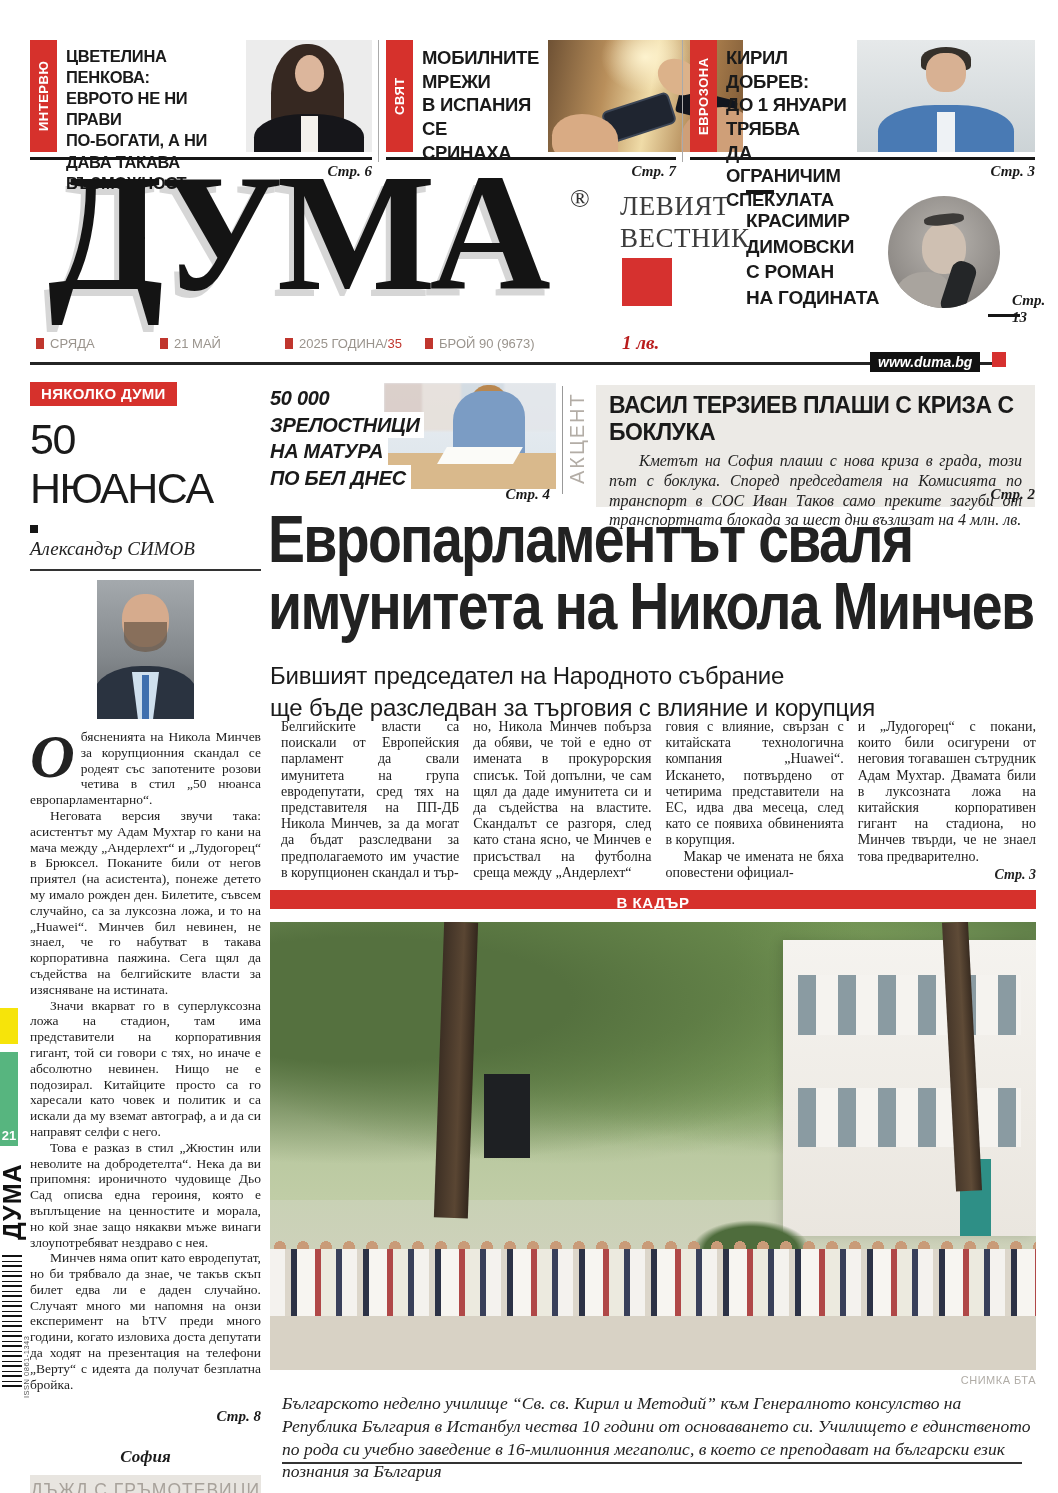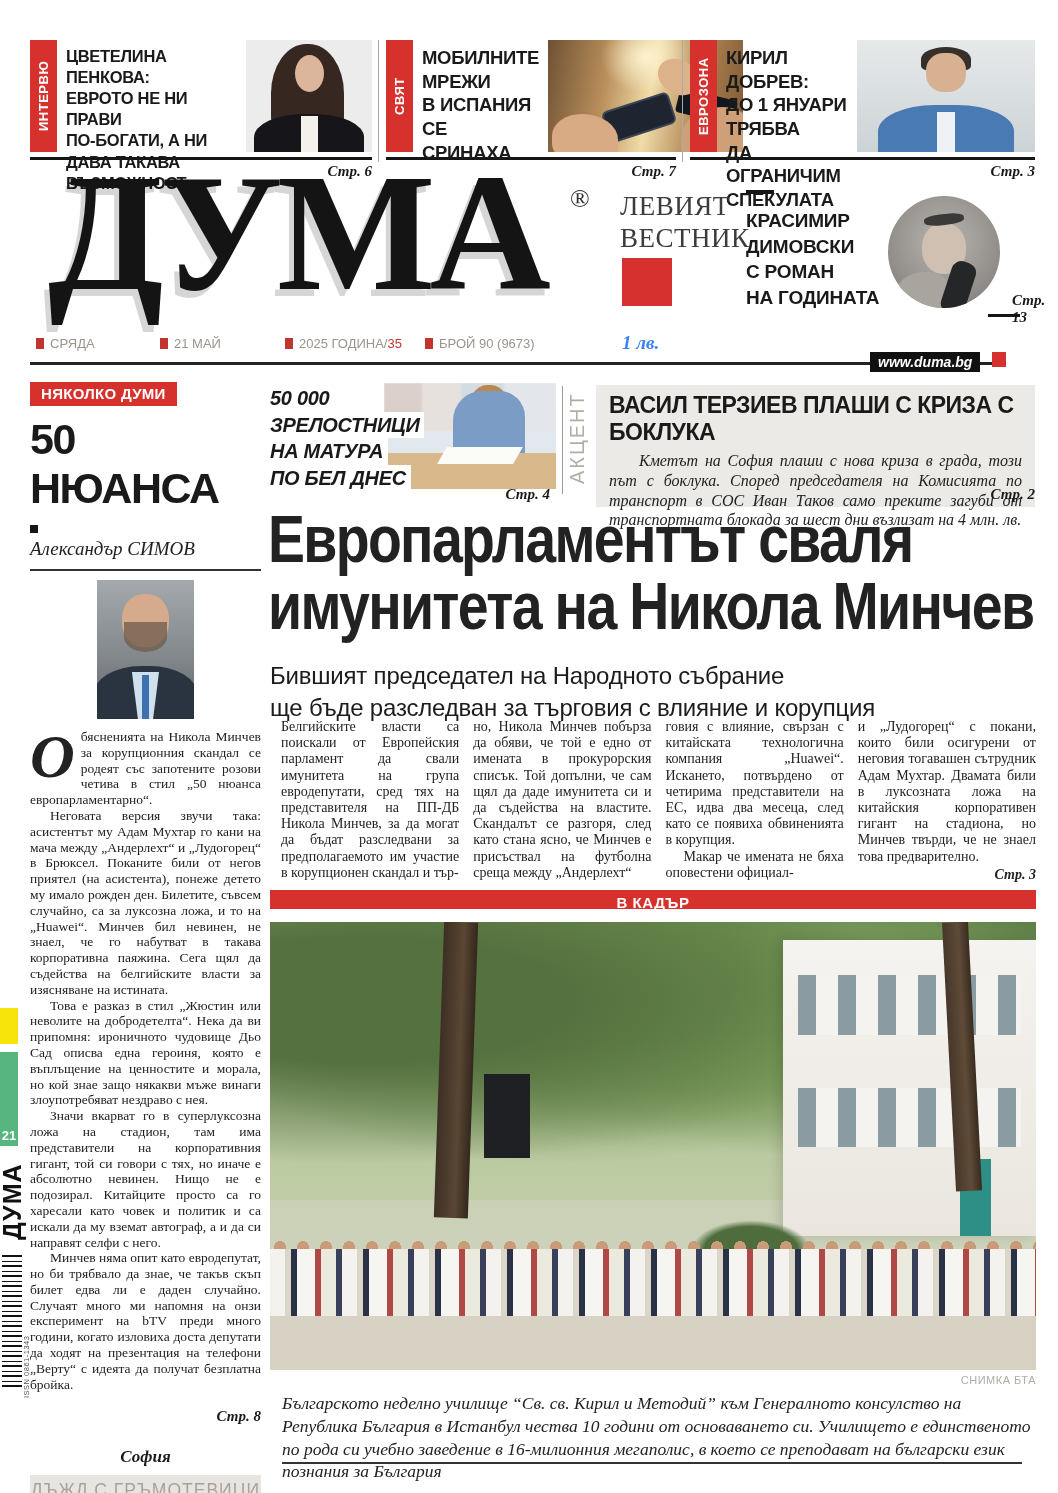--- a/index.html
+++ b/index.html
@@ -54,29 +54,29 @@
   .k-mic { position:absolute; bottom:-6%; left:52%; width:22%; height:48%; background:#242628; border-radius:10px; transform:rotate(18deg); }
   .k-jacket { position:absolute; bottom:-12%; left:6%; width:50%; height:44%; background:#a9a49e; border-radius:50% 40% 0 0; }
   .promo-page { position:absolute; left:944px; top:116px; font:italic bold 15px "Liberation Serif", serif;margin-left:38px; }
   .promo-underline { position:absolute; left:958px; top:138px; width:32px; height:3px; background:#161616; }
 
   
   .dateline { position:absolute; left:30px; top:336px; width:1005px; height:34px; font-size:13px; color:#9a948d; }
   .dl-item { position:absolute; top:0; white-space:nowrap; }
   .dl-sq { display:inline-block; width:8px; height:11px; background:#c0362e; margin-right:6px; vertical-align:-1px; }
   .dl-red { color:#c0362e; }
-  .dl-price { position:absolute; left:592px; top:-4px; font:italic bold 19px "Liberation Serif", serif; color:#3b82f6; }
+  .dl-price { position:absolute; left:592px; top:-4px; font:italic bold 19px "Liberation Serif", serif; color:#b91c1c; }
   .dl-rule { position:absolute; left:0; top:26px; width:975px; height:3px; background:#242424; }
   .dl-site { position:absolute; left:840px; top:16px; background:#111; color:#fff; font:italic bold 14px "Liberation Sans", sans-serif; padding:2px 8px; }
   .dl-site-sq { position:absolute; left:962px; top:16px; width:14px; height:15px; background:#d6312f; }
 
   
   .leftrail { position:absolute; left:30px; top:382px; width:231px; }
   .nd-label { display:inline-block; background:#d6312c; color:#fff; font-weight:bold; font-size:15px; padding:3px 11px 4px; letter-spacing:.3px; }
-  .nd-title { font-size:43px; font-weight:bold; letter-spacing:-1.5px; margin-top:9px; }
+  .nd-title { font-size:43px; font-weight:normal; letter-spacing:-1.5px; margin-top:9px; }
   .nd-bullet { width:8px; height:8px; background:#161616; margin-top:12px; }
   .nd-author { font:italic 19px "Liberation Serif", serif; margin-top:5px; color:#222; }
   .nd-rule { border-top:2px solid #333; margin-top:9px; }
   .op-photo { width:97px; height:139px; margin:9px auto 0; position:relative; overflow:hidden;
               background:linear-gradient(#a4a9ad 0%, #83888c 55%, #5e6266 100%); }
   .o-face { position:absolute; top:10%; left:26%; width:48%; height:38%; background:#d6ab8d; border-radius:46%; }
   .o-beard { position:absolute; top:30%; left:28%; width:44%; height:22%; background:#6e5b4b; border-radius:0 0 50% 50%; opacity:.75; }
   .o-suit { position:absolute; bottom:-8%; left:-4%; width:108%; height:46%; background:#2a3340; border-radius:46% 46% 0 0; }
   .o-shirt { position:absolute; bottom:0; left:36%; width:28%; height:34%; background:#cfe0ee; clip-path:polygon(0 0,100% 0,78% 100%,22% 100%); }
   .o-tie { position:absolute; bottom:0; left:46%; width:8%; height:32%; background:#3e6fae; }
@@ -263,22 +263,22 @@
     <div class="op-photo">
       <div class="o-face"></div>
         <div class="o-beard"></div>
         <div class="o-suit"></div>
         <div class="o-shirt"></div>
         <div class="o-tie"></div>
     </div>
     <div class="op-text">
       <p class="first"><span class="dropcap">О</span><span>бясненията на Никола Минчев за корупционния скандал се родеят със запотените розови четива в стил „50 нюанса европарламентарно“.</span></p>
       <p>Неговата версия звучи така: асистентът му Адам Мухтар го кани на мача между „Андерлехт“ и „Лудогорец“ в Брюксел. Поканите били от негов приятел (на асистента), понеже детето му имало рожден ден. Билетите, съвсем случайно, са за луксозна ложа, и то на „Huawei“. Минчев бил невинен, не знаел, че го набутват в такава корпоративна паяжина. Сега щял да съдейства на белгийските власти за изясняване на истината.</p>
+      <p>Значи вкарват го в суперлуксозна ложа на стадион, там има представители на корпоративния гигант, той си говори с тях, но иначе е абсолютно невинен. Нищо не е подозирал. Китайците просто са го харесали като човек и политик и са искали да му вземат автограф, а и да си направят селфи с него.</p>
       <p>Това е разказ в стил „Жюстин или неволите на добродетелта“. Нека да ви припомня: ироничното чудовище Дьо Сад описва една героиня, която е въплъщение на ценностите и морала, но кой знае защо някакви мъже винаги злоупотребяват нездраво с нея.</p>
-      <p>Значи вкарват го в суперлуксозна ложа на стадион, там има представители на корпоративния гигант, той си говори с тях, но иначе е абсолютно невинен. Нищо не е подозирал. Китайците просто са го харесали като човек и политик и са искали да му вземат автограф, а и да си направят селфи с него.</p>
       <p>Минчев няма опит като евродепутат, но би трябвало да знае, че такъв скъп билет едва ли е даден случайно. Случаят много ми напомня на онзи експеримент на bTV преди много години, когато изловиха доста депутати да ходят на презентация на телефони „Верту“ с идеята да получат безплатна бройка.</p>
     </div>
     <div class="op-page">Стр. 8</div>
 
     
     <div class="w-city">София</div>
     <div class="w-cond">ДЪЖД С ГРЪМОТЕВИЦИ</div>
     
   </div>
 

